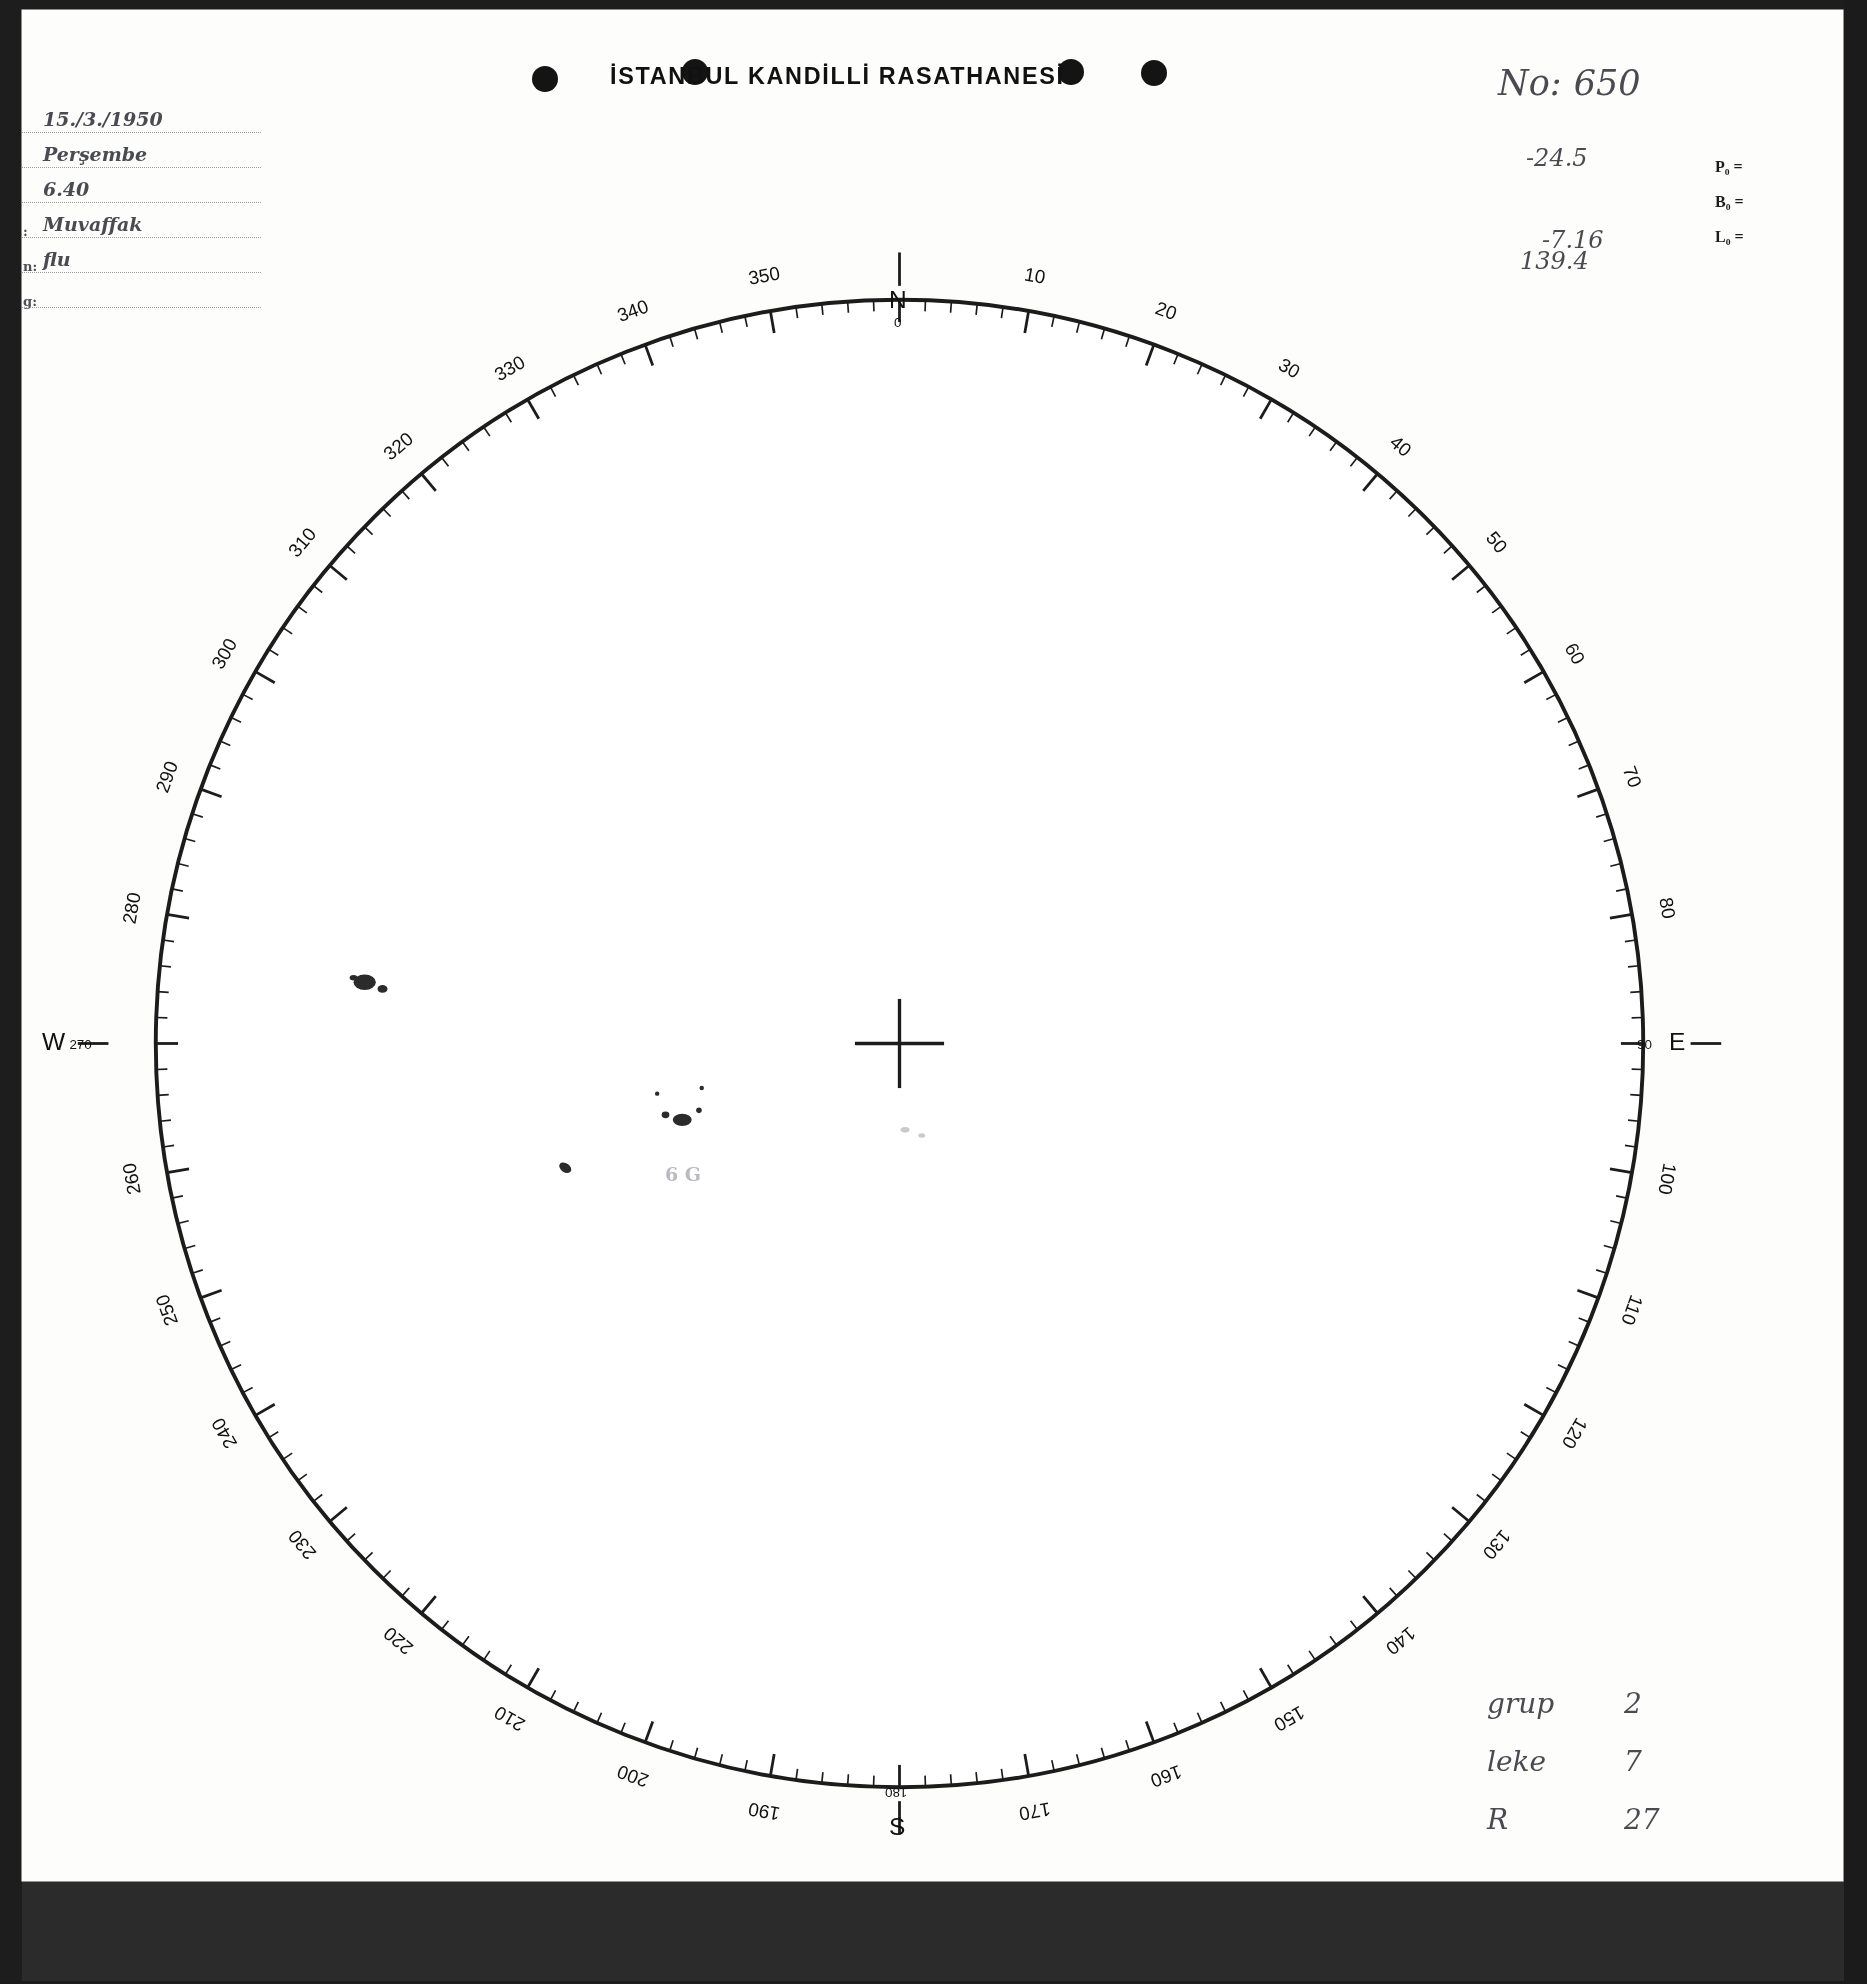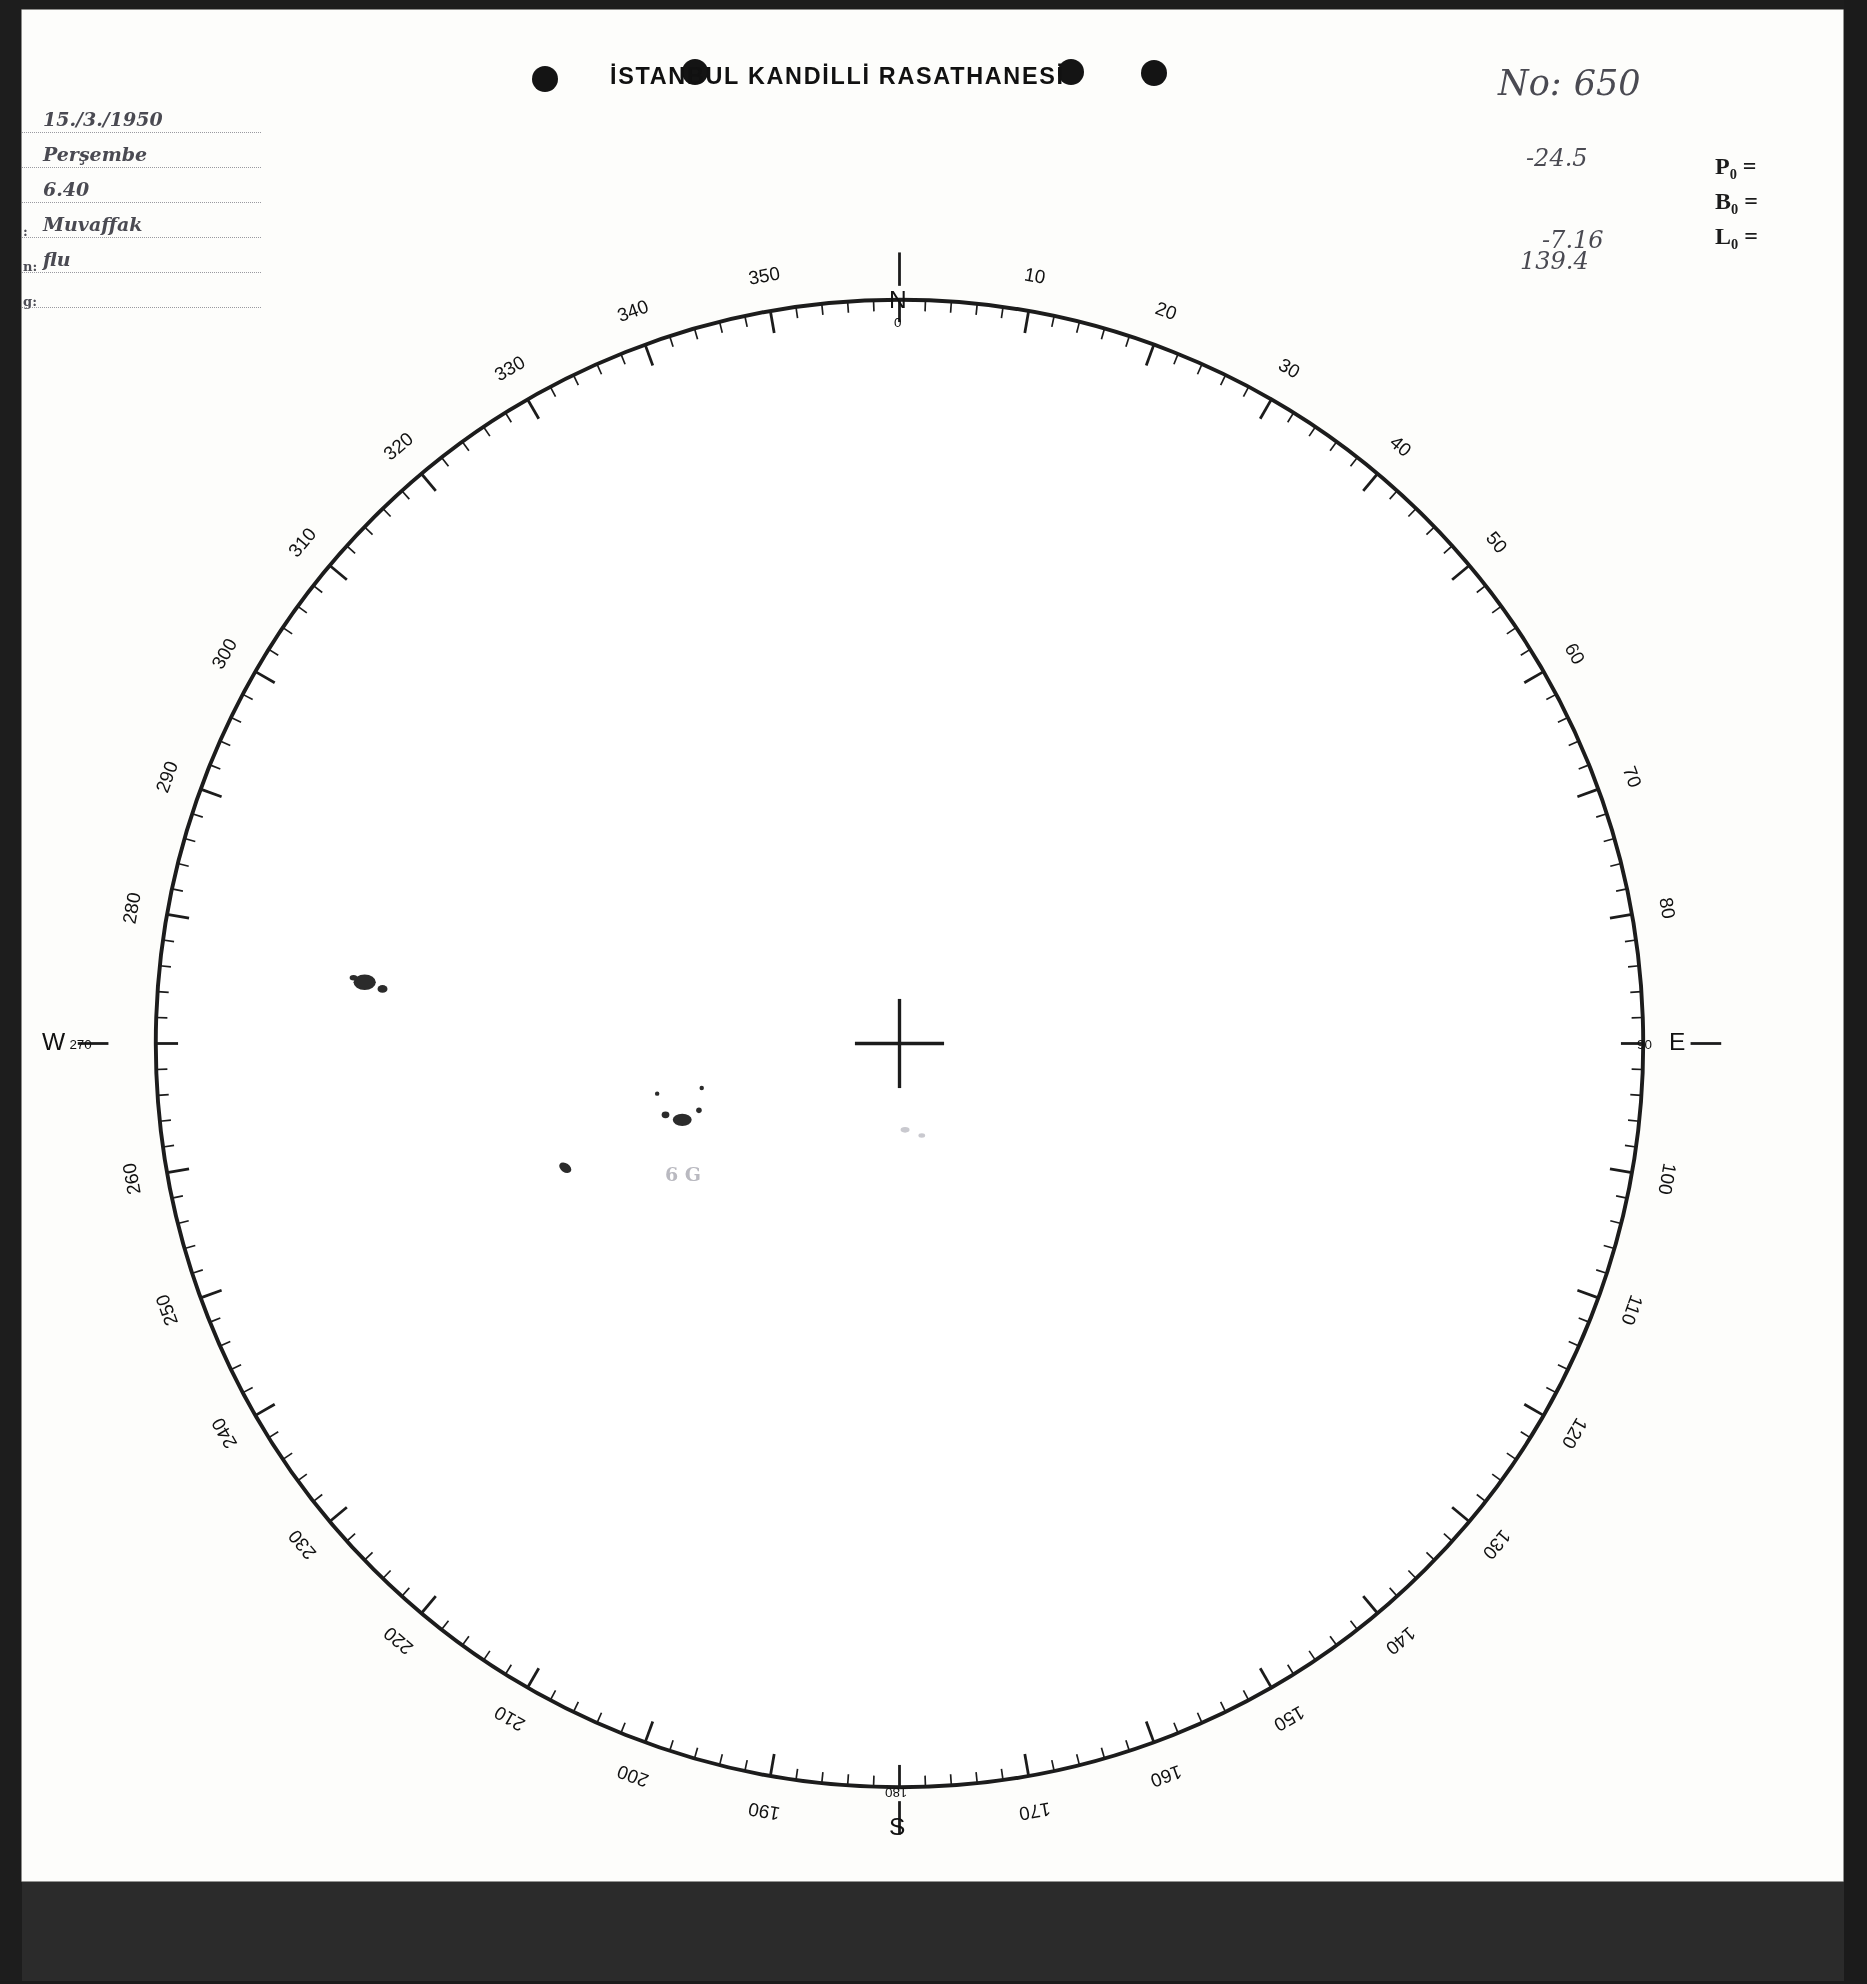--- a/index.html
+++ b/index.html
@@ -116,21 +116,21 @@
   }
   .rh-num {
     position: absolute;
     font-size: 24px;
   }
   #p-col {
     position: absolute;
     left: 1693px;
     top: 139px;
     font-family: "Liberation Serif", serif;
-    font-size: 24px;
+    font-size: 16px;
     font-weight: bold;
     color: #1c1c1c;
     line-height: 35px;
   }
 
   
   #bottom-right {
     position: absolute;
     left: 1465px;
     top: 1665px;
@@ -225,20 +225,34 @@
   <div class="rh-num hand" style="left:1504px; top:134px;">-24.5</div>
   <div class="rh-num hand" style="left:1520px; top:184px;margin-top:32px;">-7.16</div>
   <div class="rh-num hand" style="left:1498px; top:237px;">139.4</div>
 
   <div id="p-col">
     <div>P₀ =</div>
     <div>B₀ =</div>
     <div>L₀ =</div>
   </div>
 
+  <div id="bottom-right" class="hand">
+    <div>
+      <span class="k">grup</span>
+      <span>2</span>
+    </div>
+    <div>
+      <span class="k">leke</span>
+      <span>7</span>
+    </div>
+    <div>
+      <span class="k">R</span>
+      <span>27</span>
+    </div>
+  </div>
 
   <div id="disc-wrap">
     <svg id="disc-svg" viewBox="0 0 2960 2960" xmlns="http://www.w3.org/2000/svg">
       <circle cx="1480" cy="1480" r="1335" fill="#ffffff" stroke="#1c1c1c" stroke-width="7"></circle>
       <g id="ticks" stroke="#1c1c1c">
           <line x1="1480.0" y1="185.0" x2="1480.0" y2="145.0" stroke-width="5"></line>
           <line x1="1525.9" y1="165.8" x2="1526.6" y2="145.8" stroke-width="3"></line>
           <line x1="1571.7" y1="168.2" x2="1573.1" y2="148.3" stroke-width="3"></line>
           <line x1="1617.5" y1="172.2" x2="1619.5" y2="152.3" stroke-width="3"></line>
           <line x1="1663.0" y1="177.8" x2="1665.8" y2="158.0" stroke-width="3"></line>

